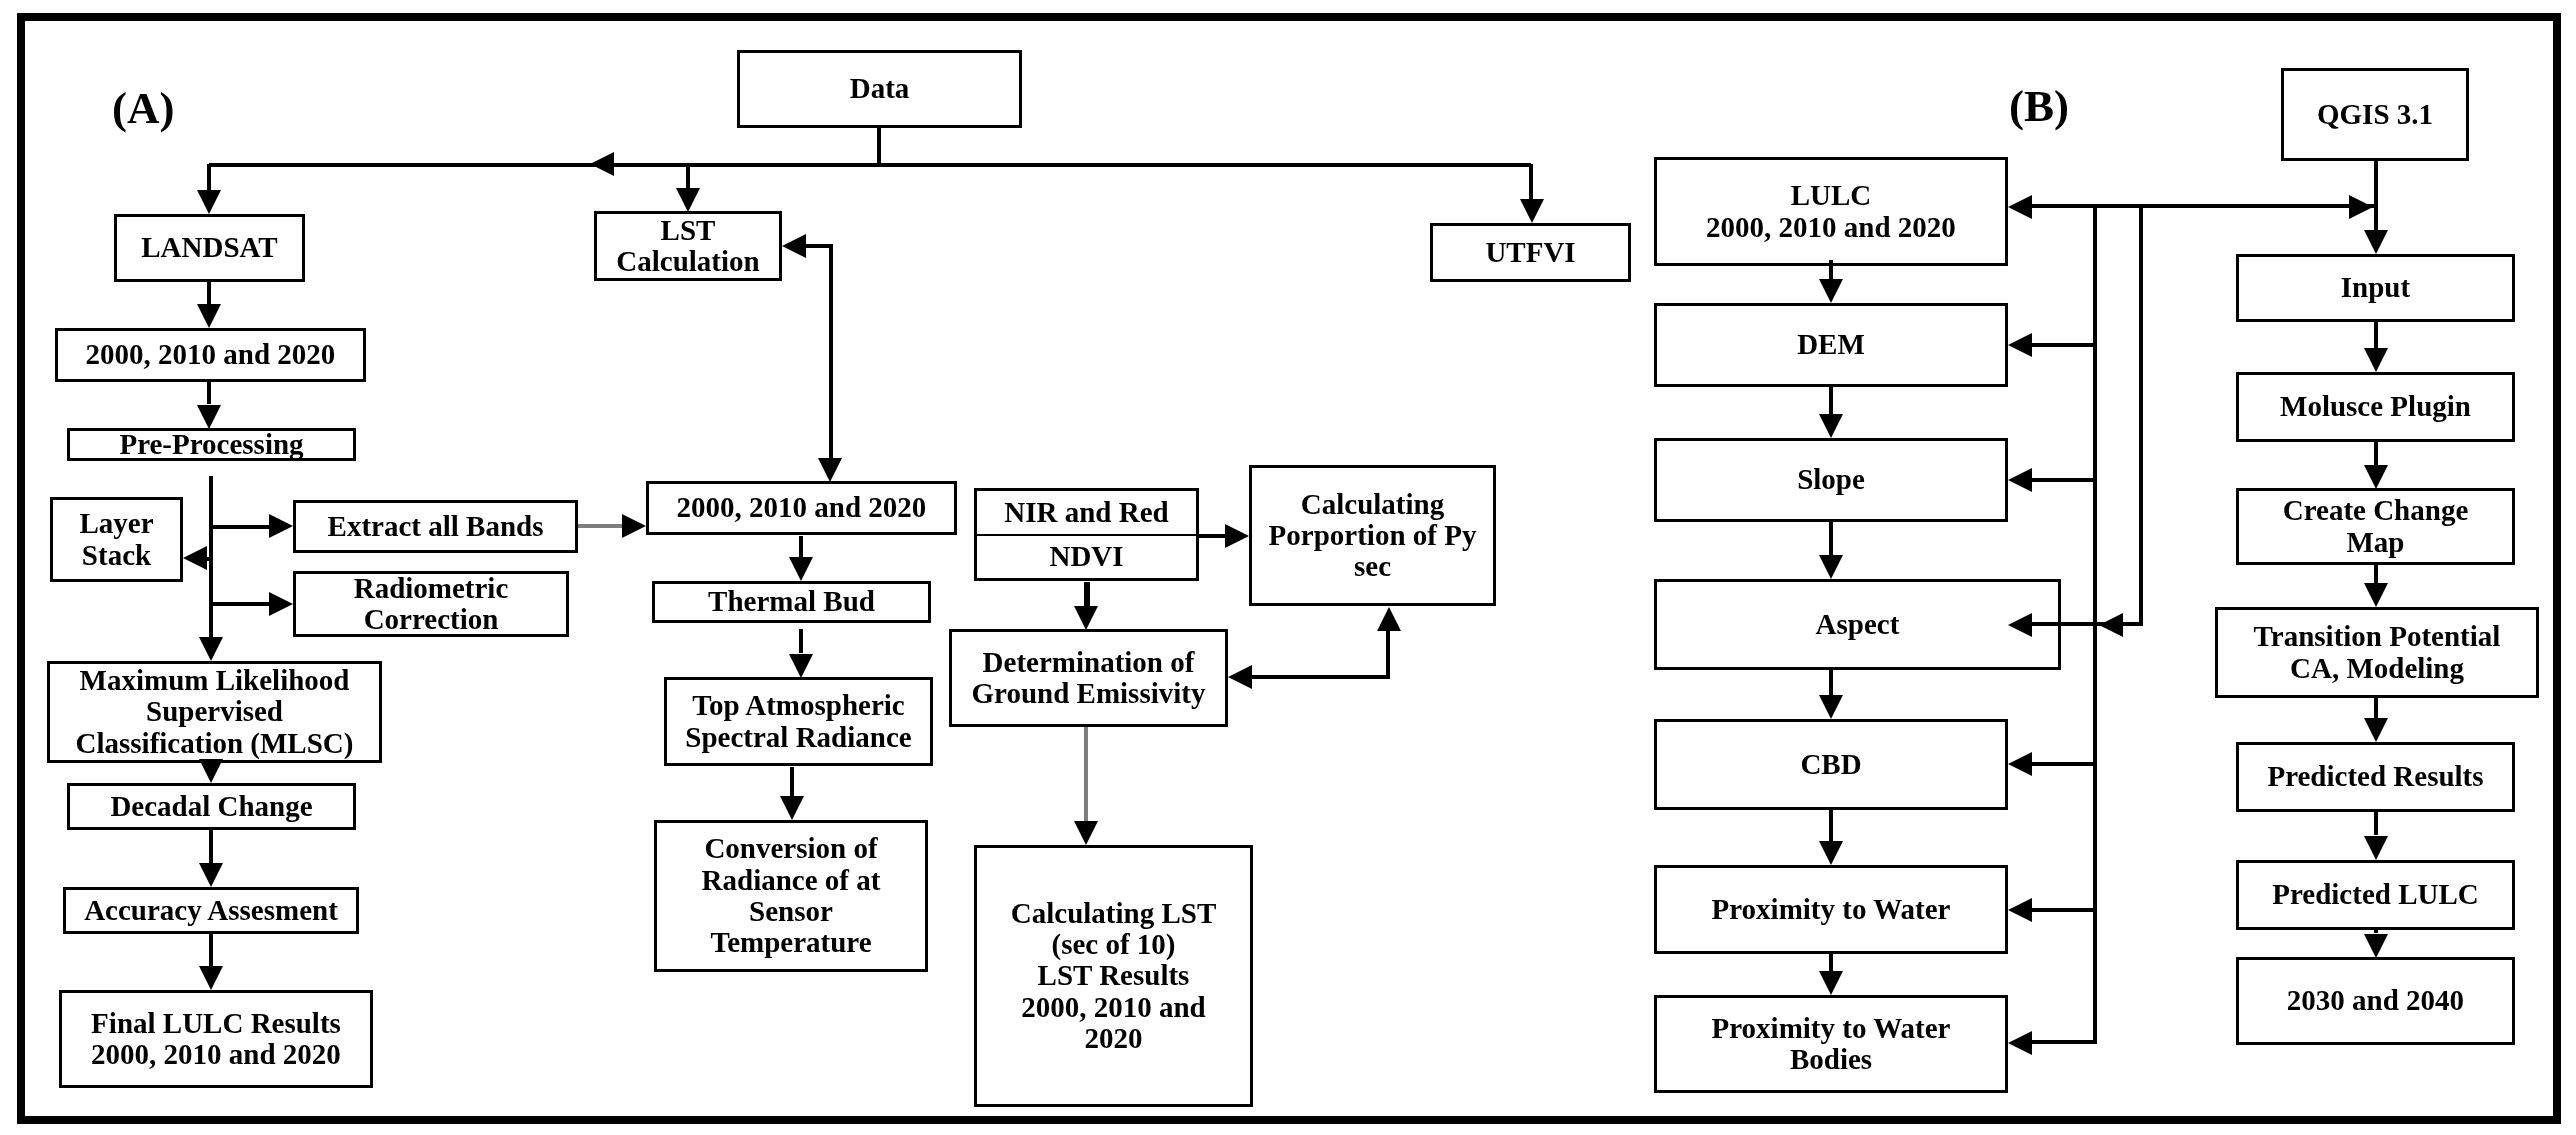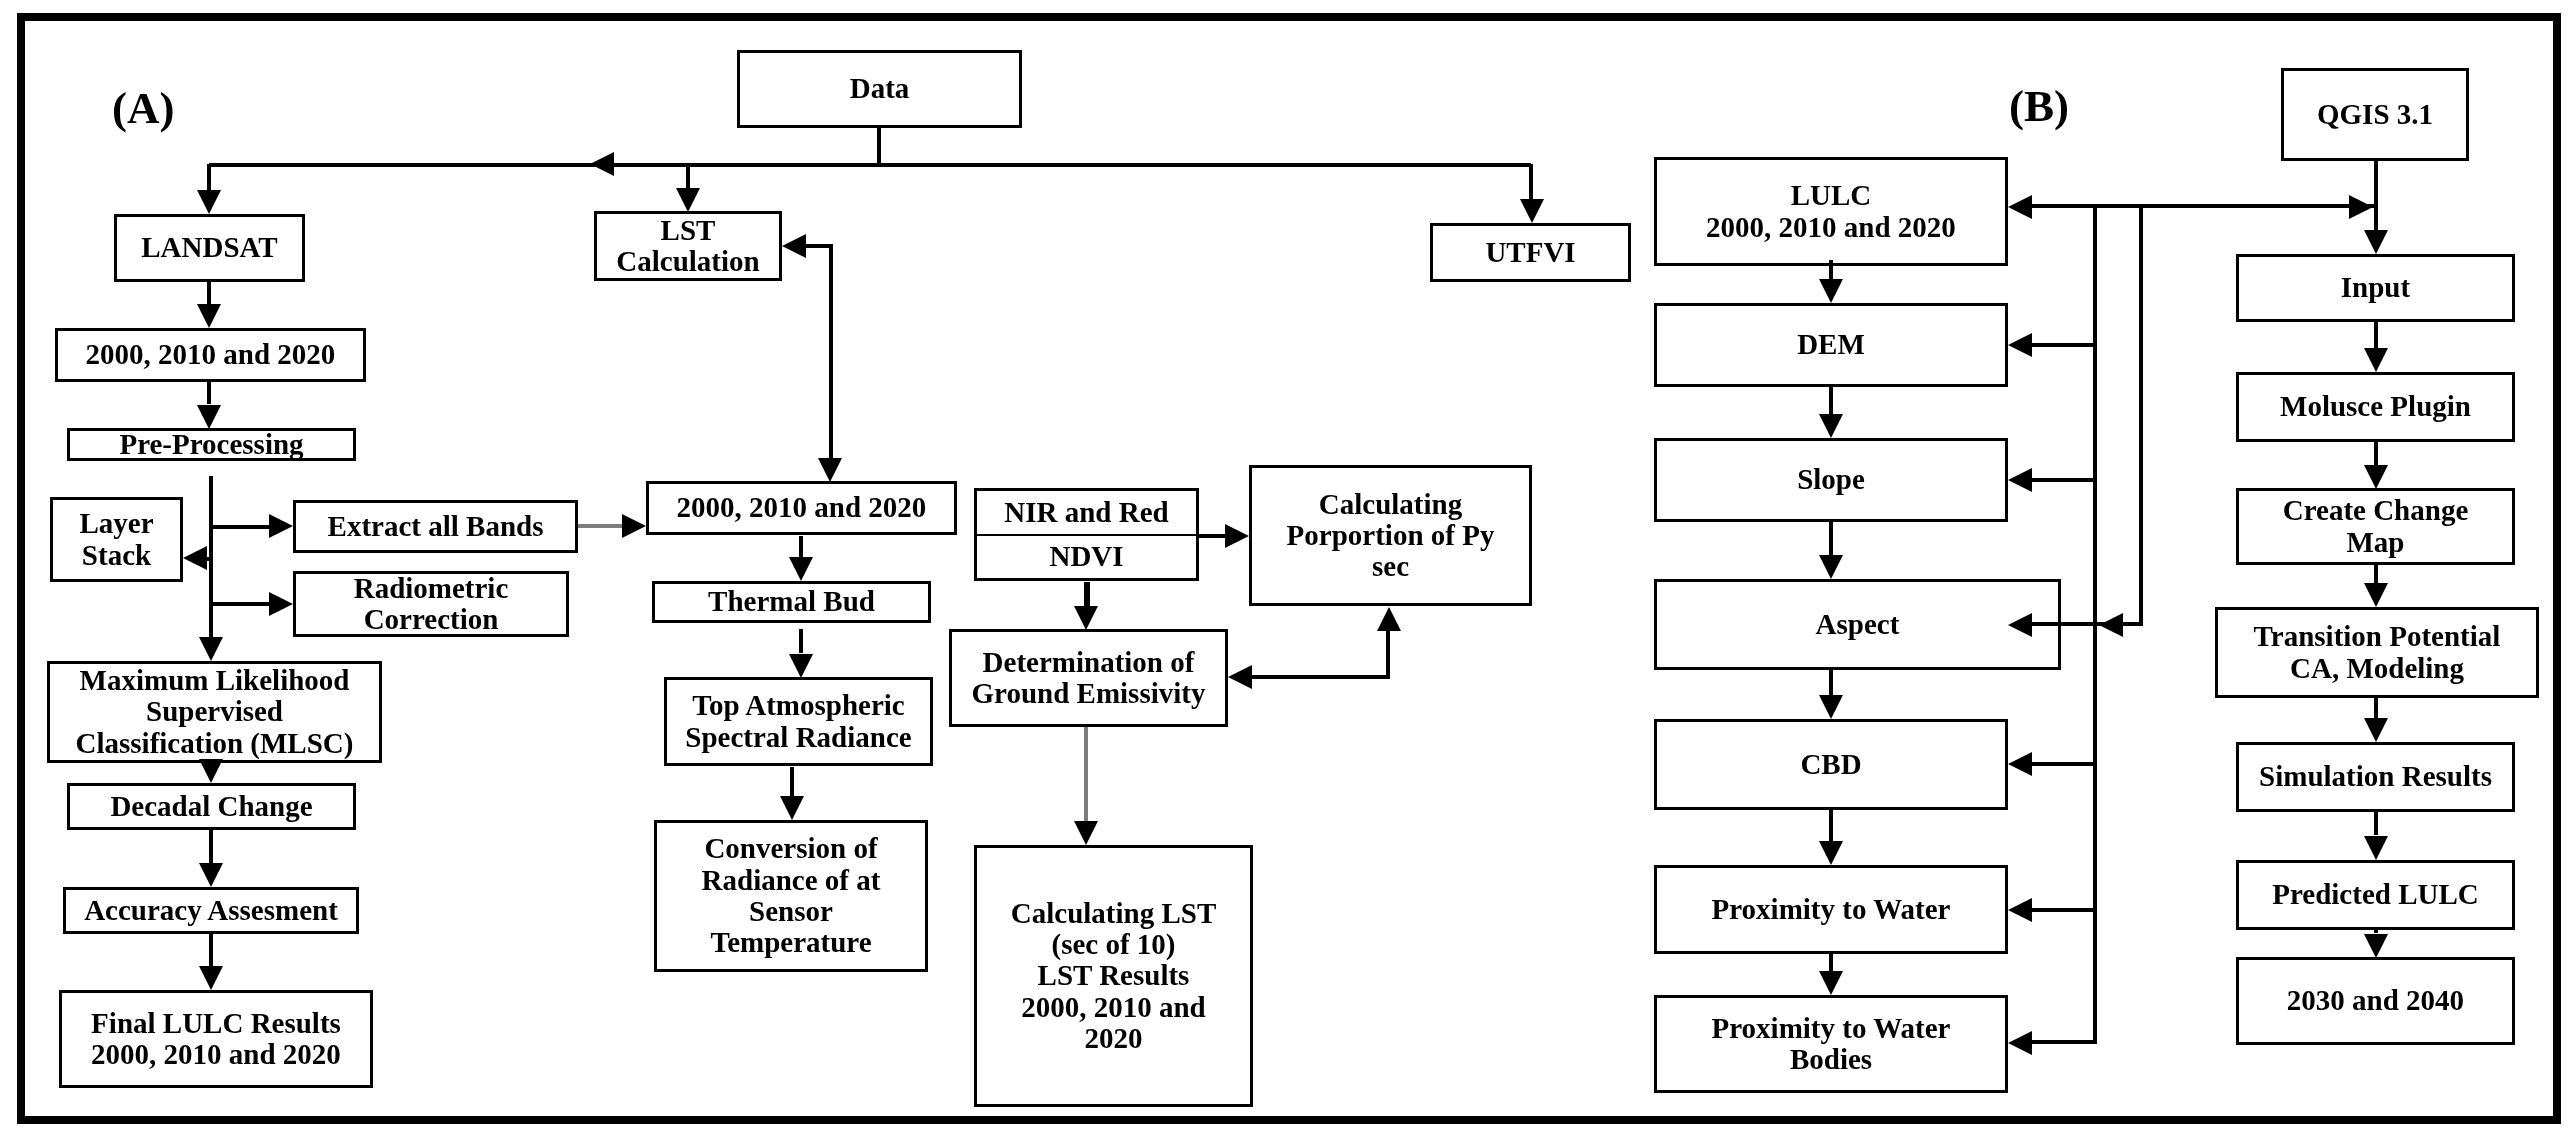--- a/index.html
+++ b/index.html
@@ -94,21 +94,21 @@
     </div>
 
   <div class="box split" style="left:974px;top:488px;width:225px;height:93px">
     <div class="cell top">
         <span class="lbl">NIR and Red</span>
       </div>
     <div class="cell">
         <span class="lbl">NDVI</span>
       </div>
   </div>
-  <div class="box" style="left:1249px;top:465px;width:283px;height:141px">
+  <div class="box" style="left:1249px;top:465px;width:247px;height:141px">
       <span class="lbl">Calculating
 Porportion of Py
 sec</span>
     </div>
   <div class="box" style="left:949px;top:629px;width:279px;height:98px">
       <span class="lbl">Determination of
 Ground Emissivity</span>
     </div>
   <div class="box" style="left:974px;top:845px;width:279px;height:262px">
       <span class="lbl">Calculating LST
@@ -213,21 +213,21 @@
     </div>
   <div class="box" style="left:2236px;top:488px;width:279px;height:77px">
       <span class="lbl">Create Change
 Map</span>
     </div>
   <div class="box" style="left:2215px;top:607px;width:324px;height:91px">
       <span class="lbl">Transition Potential
 CA, Modeling</span>
     </div>
   <div class="box" style="left:2236px;top:742px;width:279px;height:70px">
-      <span class="lbl">Simulation Results</span>
+      <span class="lbl">Predicted Results</span>
     </div>
   <div class="box" style="left:2236px;top:860px;width:279px;height:70px">
       <span class="lbl">Predicted LULC</span>
     </div>
   <div class="box" style="left:2236px;top:957px;width:279px;height:88px">
       <span class="lbl">2030 and 2040</span>
     </div>
 
   <div class="vl" style="left:2374px;top:160px;height:70px"></div>
   <div class="ad" style="left:2364px;top:230px"></div>

